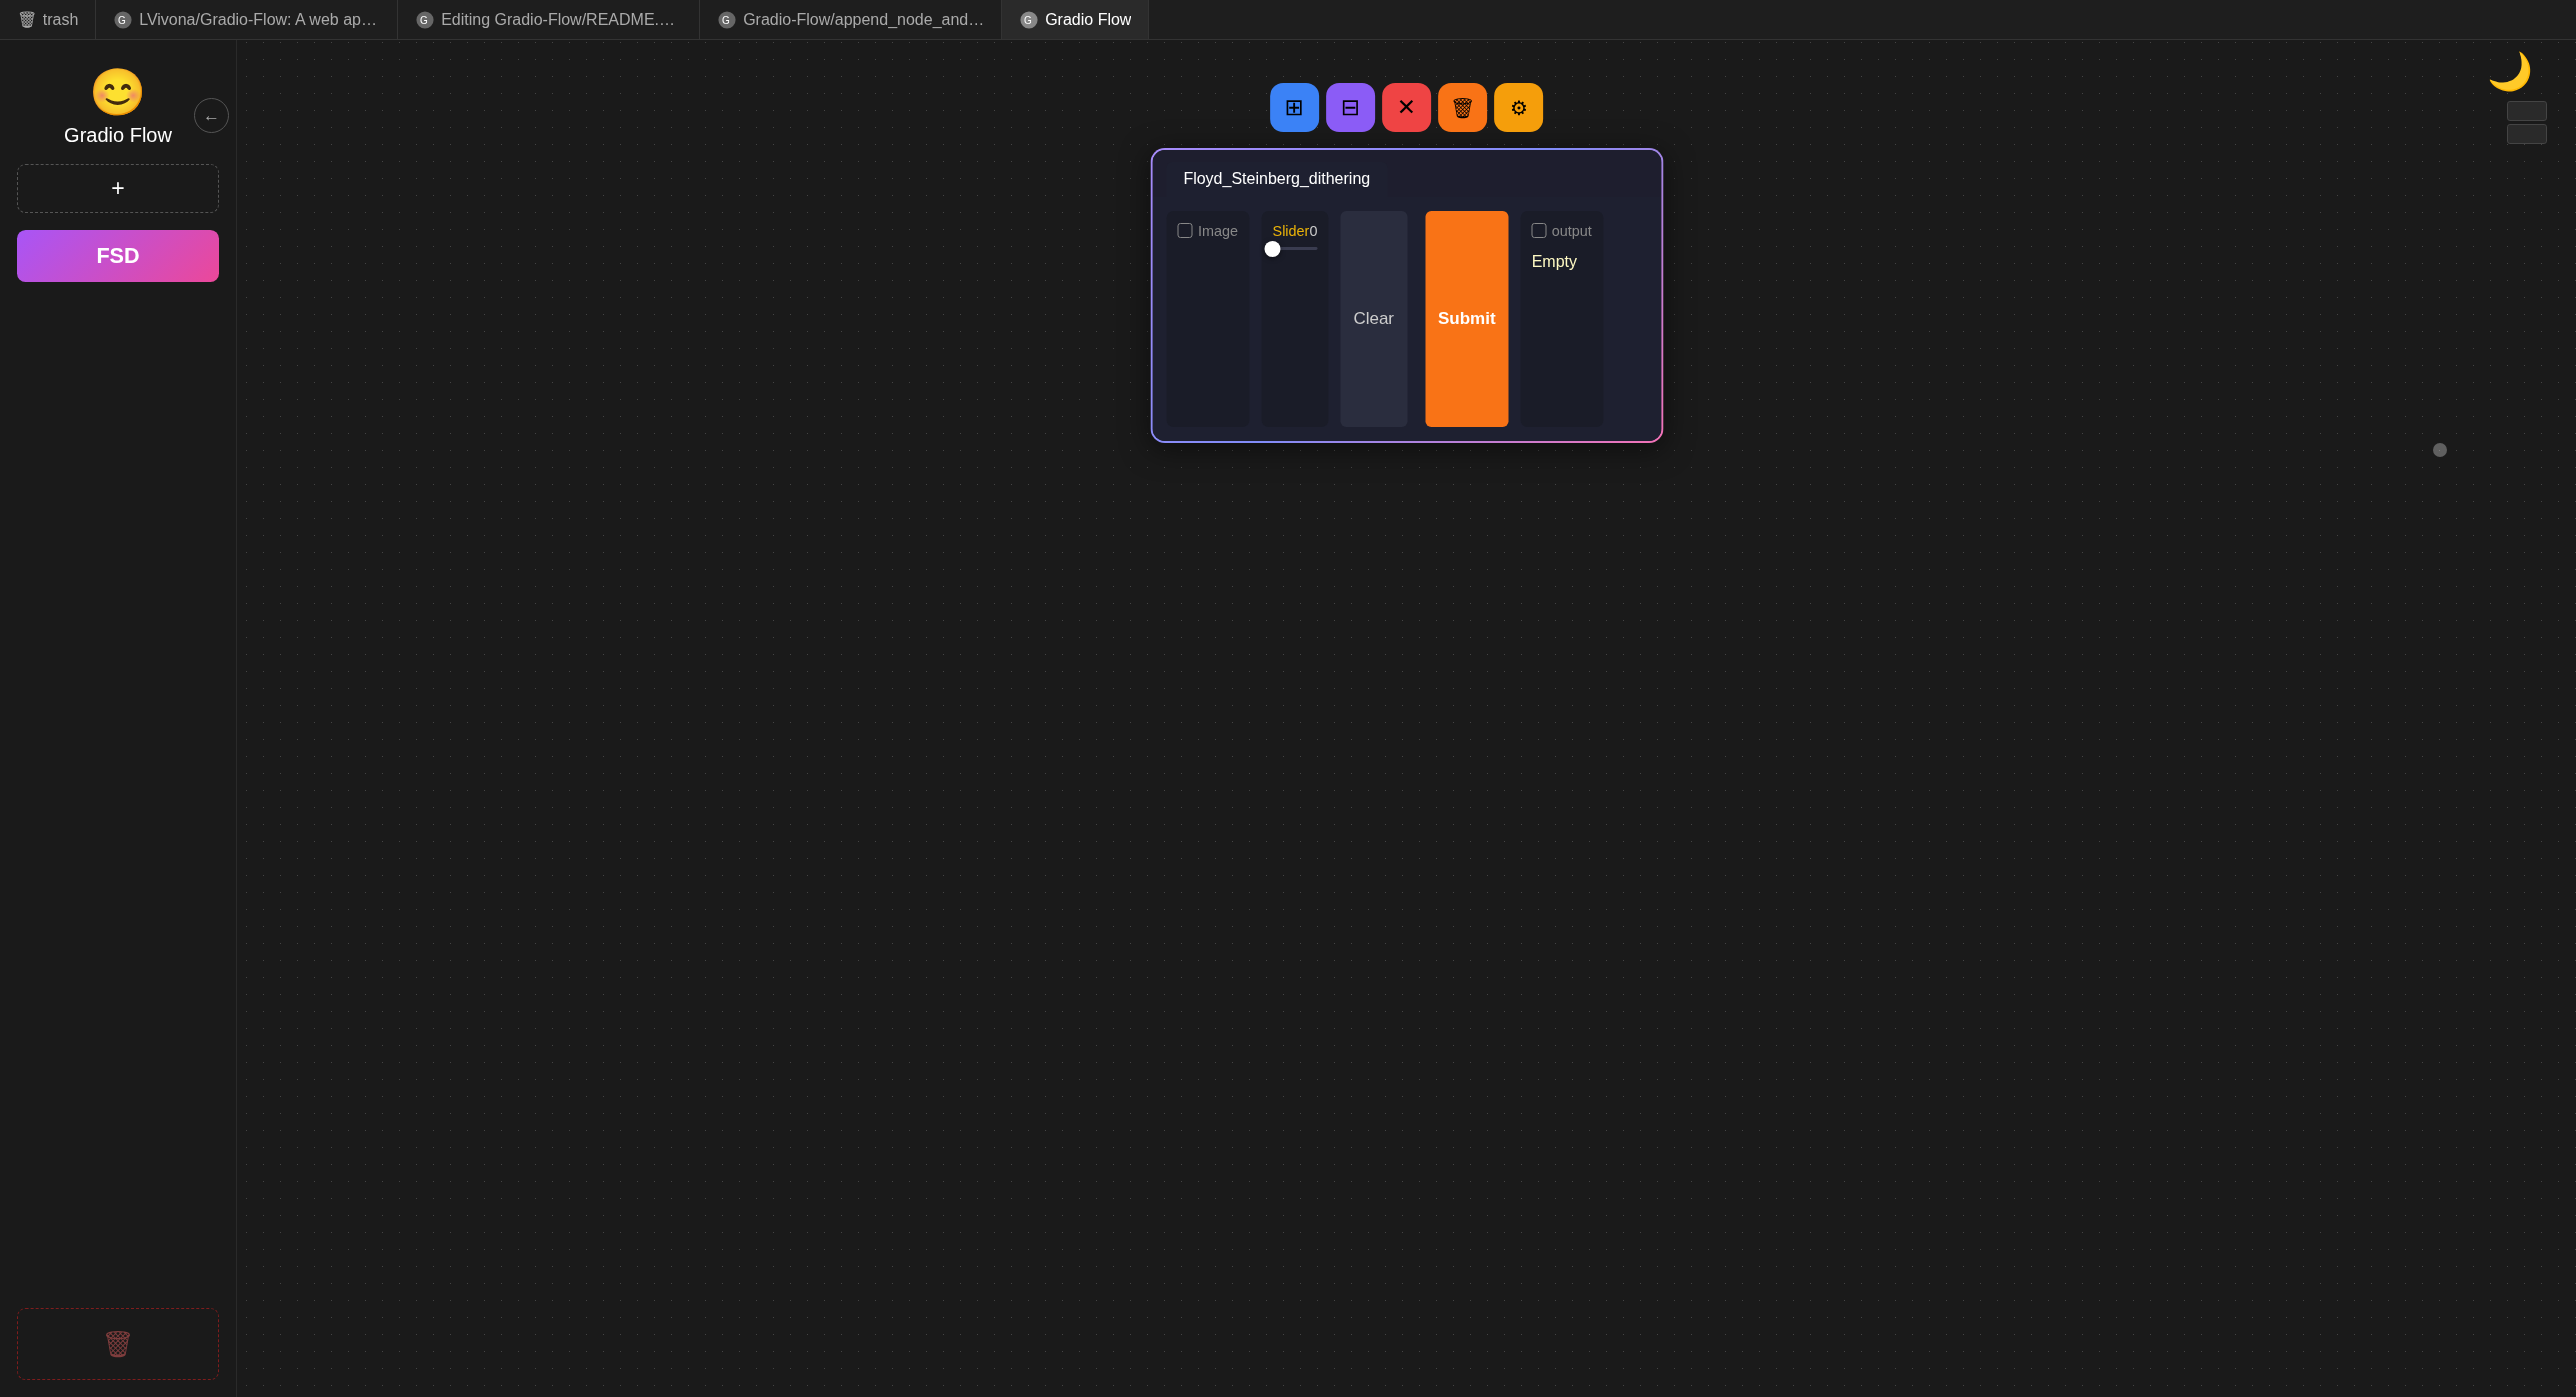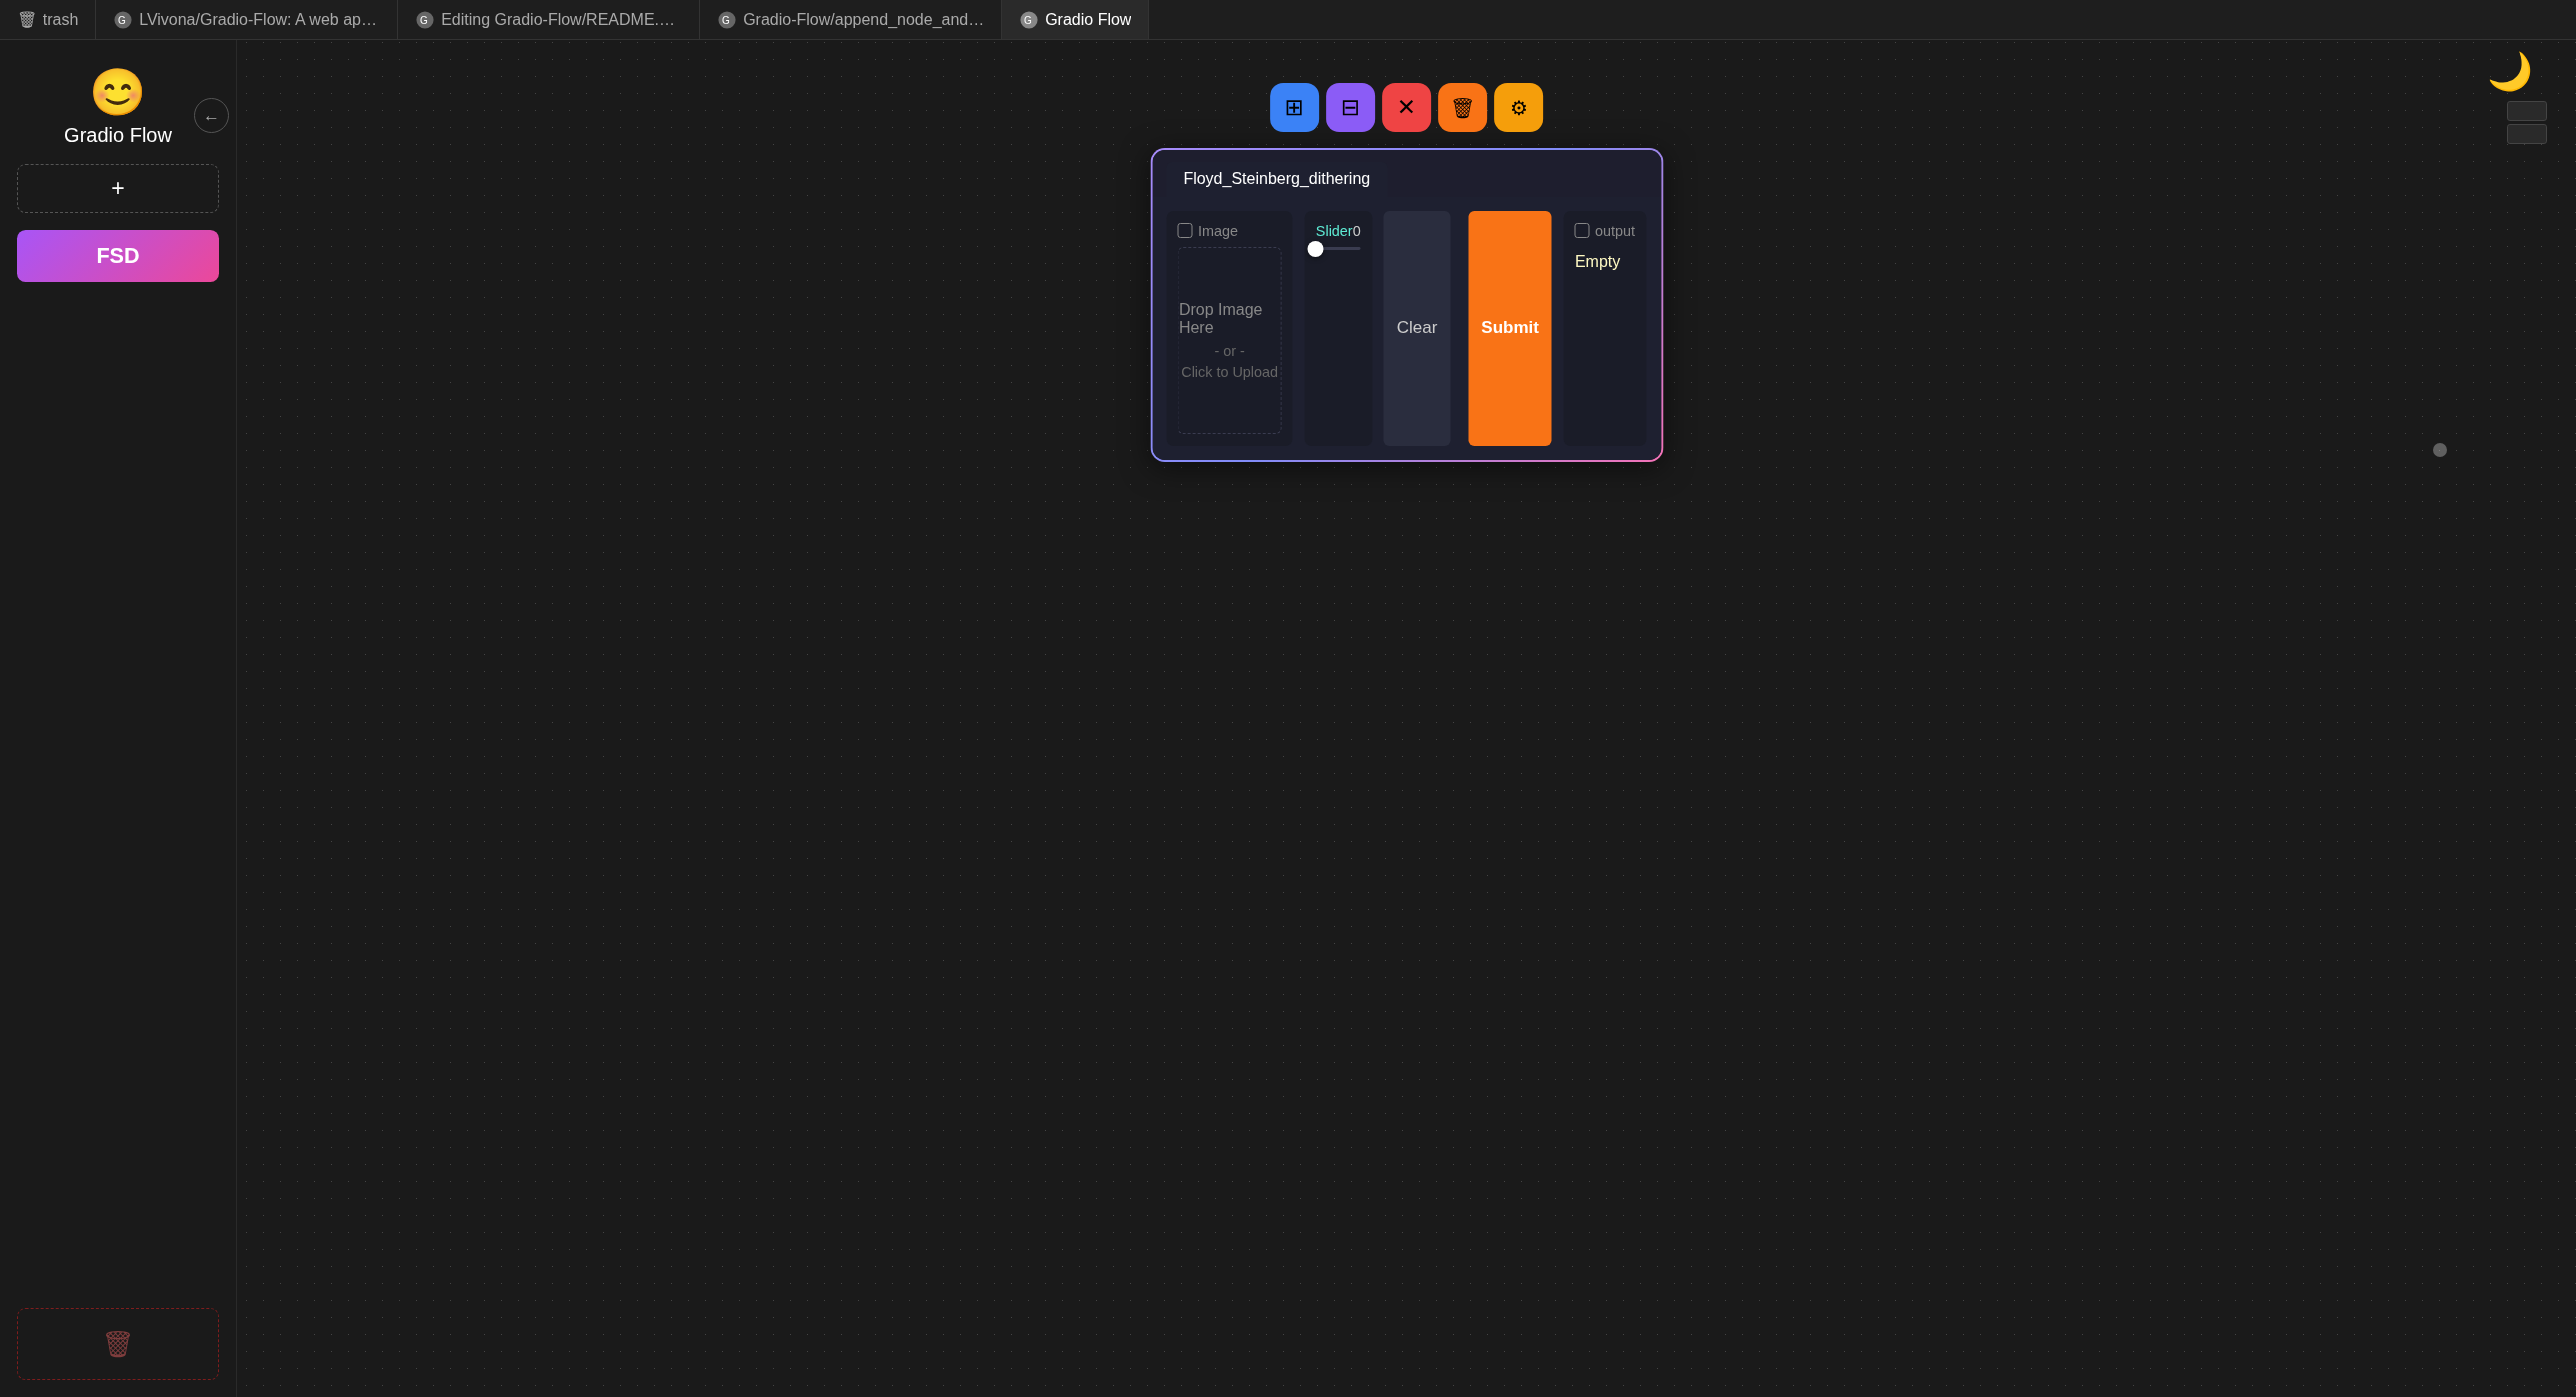--- a/index.html
+++ b/index.html
@@ -305,21 +305,21 @@
 
     .slider-header {
       display: flex;
       justify-content: space-between;
       align-items: center;
       margin-bottom: 8.6px;
     }
 
     .slider-label {
       font-size: 14.4px;
-      color: #5eead4;
+      color: #eab308;
     }
 
     .slider-value {
       font-size: 14.4px;
       color: #ccc;
     }
 
     .slider-track {
       width: 100%;
       height: 2.9px;
@@ -544,25 +544,20 @@
         </div>
       </div>
 
       <div class="panel-body">
 
         <div class="image-section">
           <div class="section-label">
             <span class="section-label-icon"></span>
             <span>Image</span>
           </div>
-          <div class="image-upload-area">
-            <span class="upload-text">Drop Image Here</span>
-            <span class="upload-subtext">- or -</span>
-            <span class="upload-subtext">Click to Upload</span>
-          </div>
         </div>
 
         <div class="slider-section">
           <div class="slider-header">
             <span class="slider-label">Slider</span>
             <span class="slider-value">0</span>
           </div>
           <div class="slider-track">
             <div class="slider-thumb" style="left: 0;"></div>
           </div>

